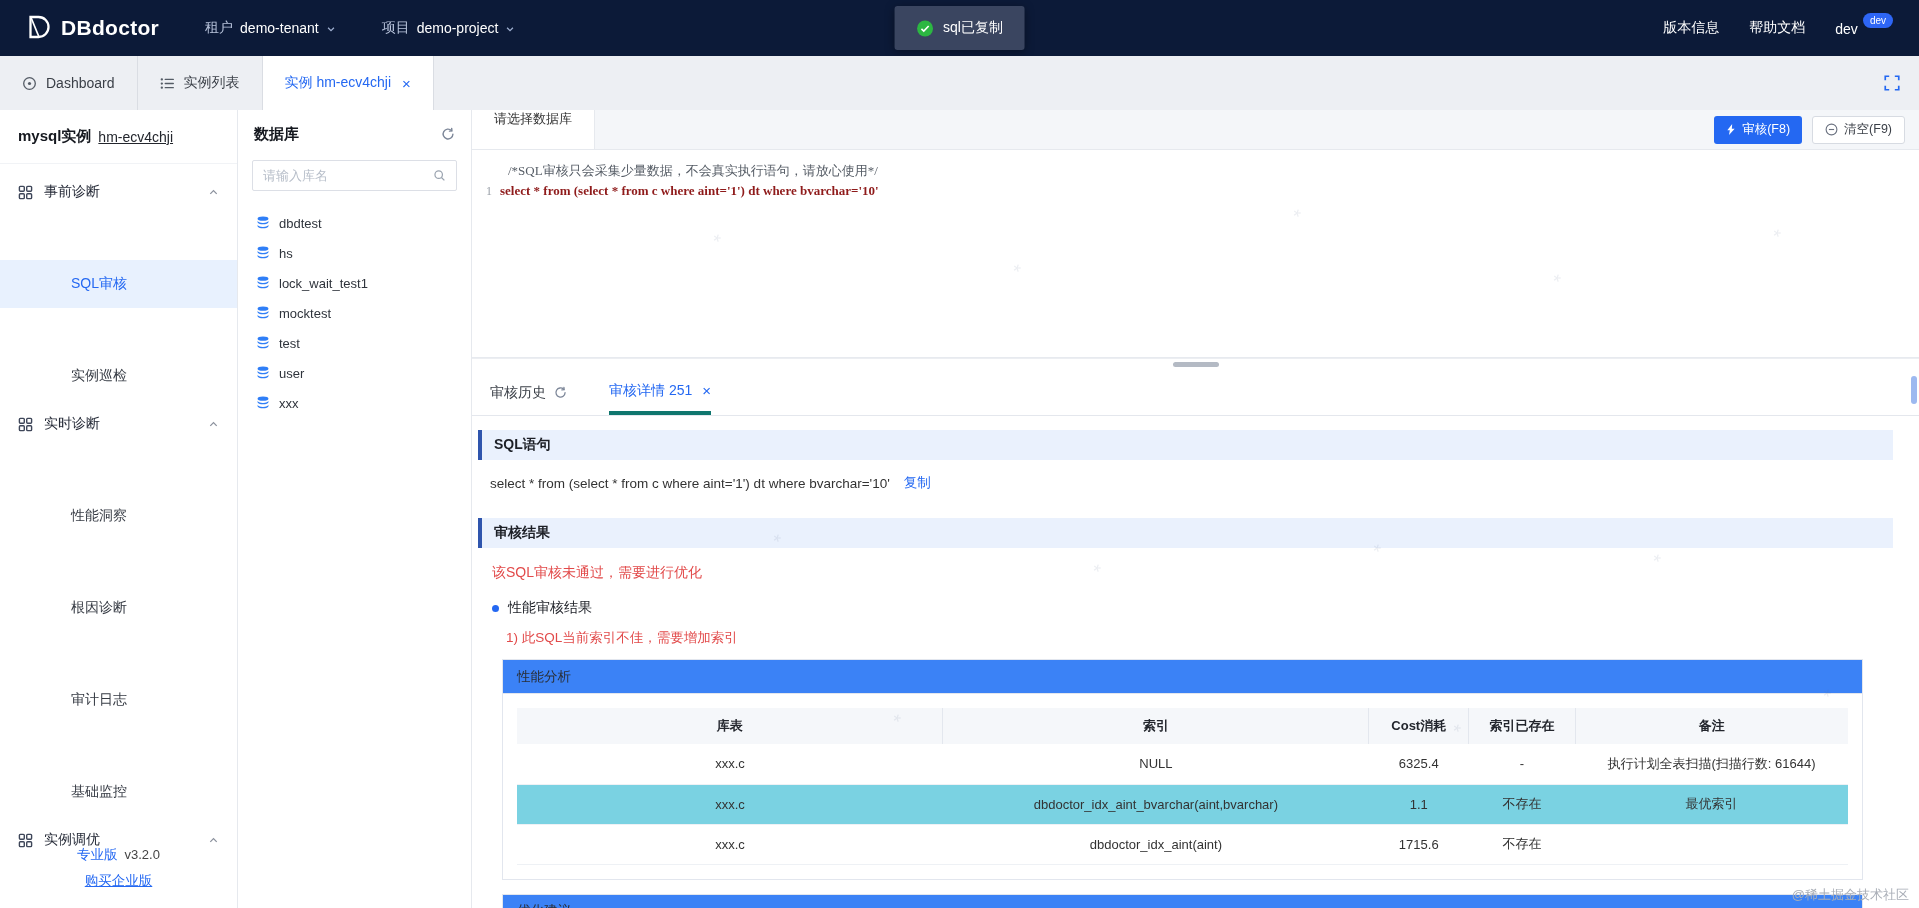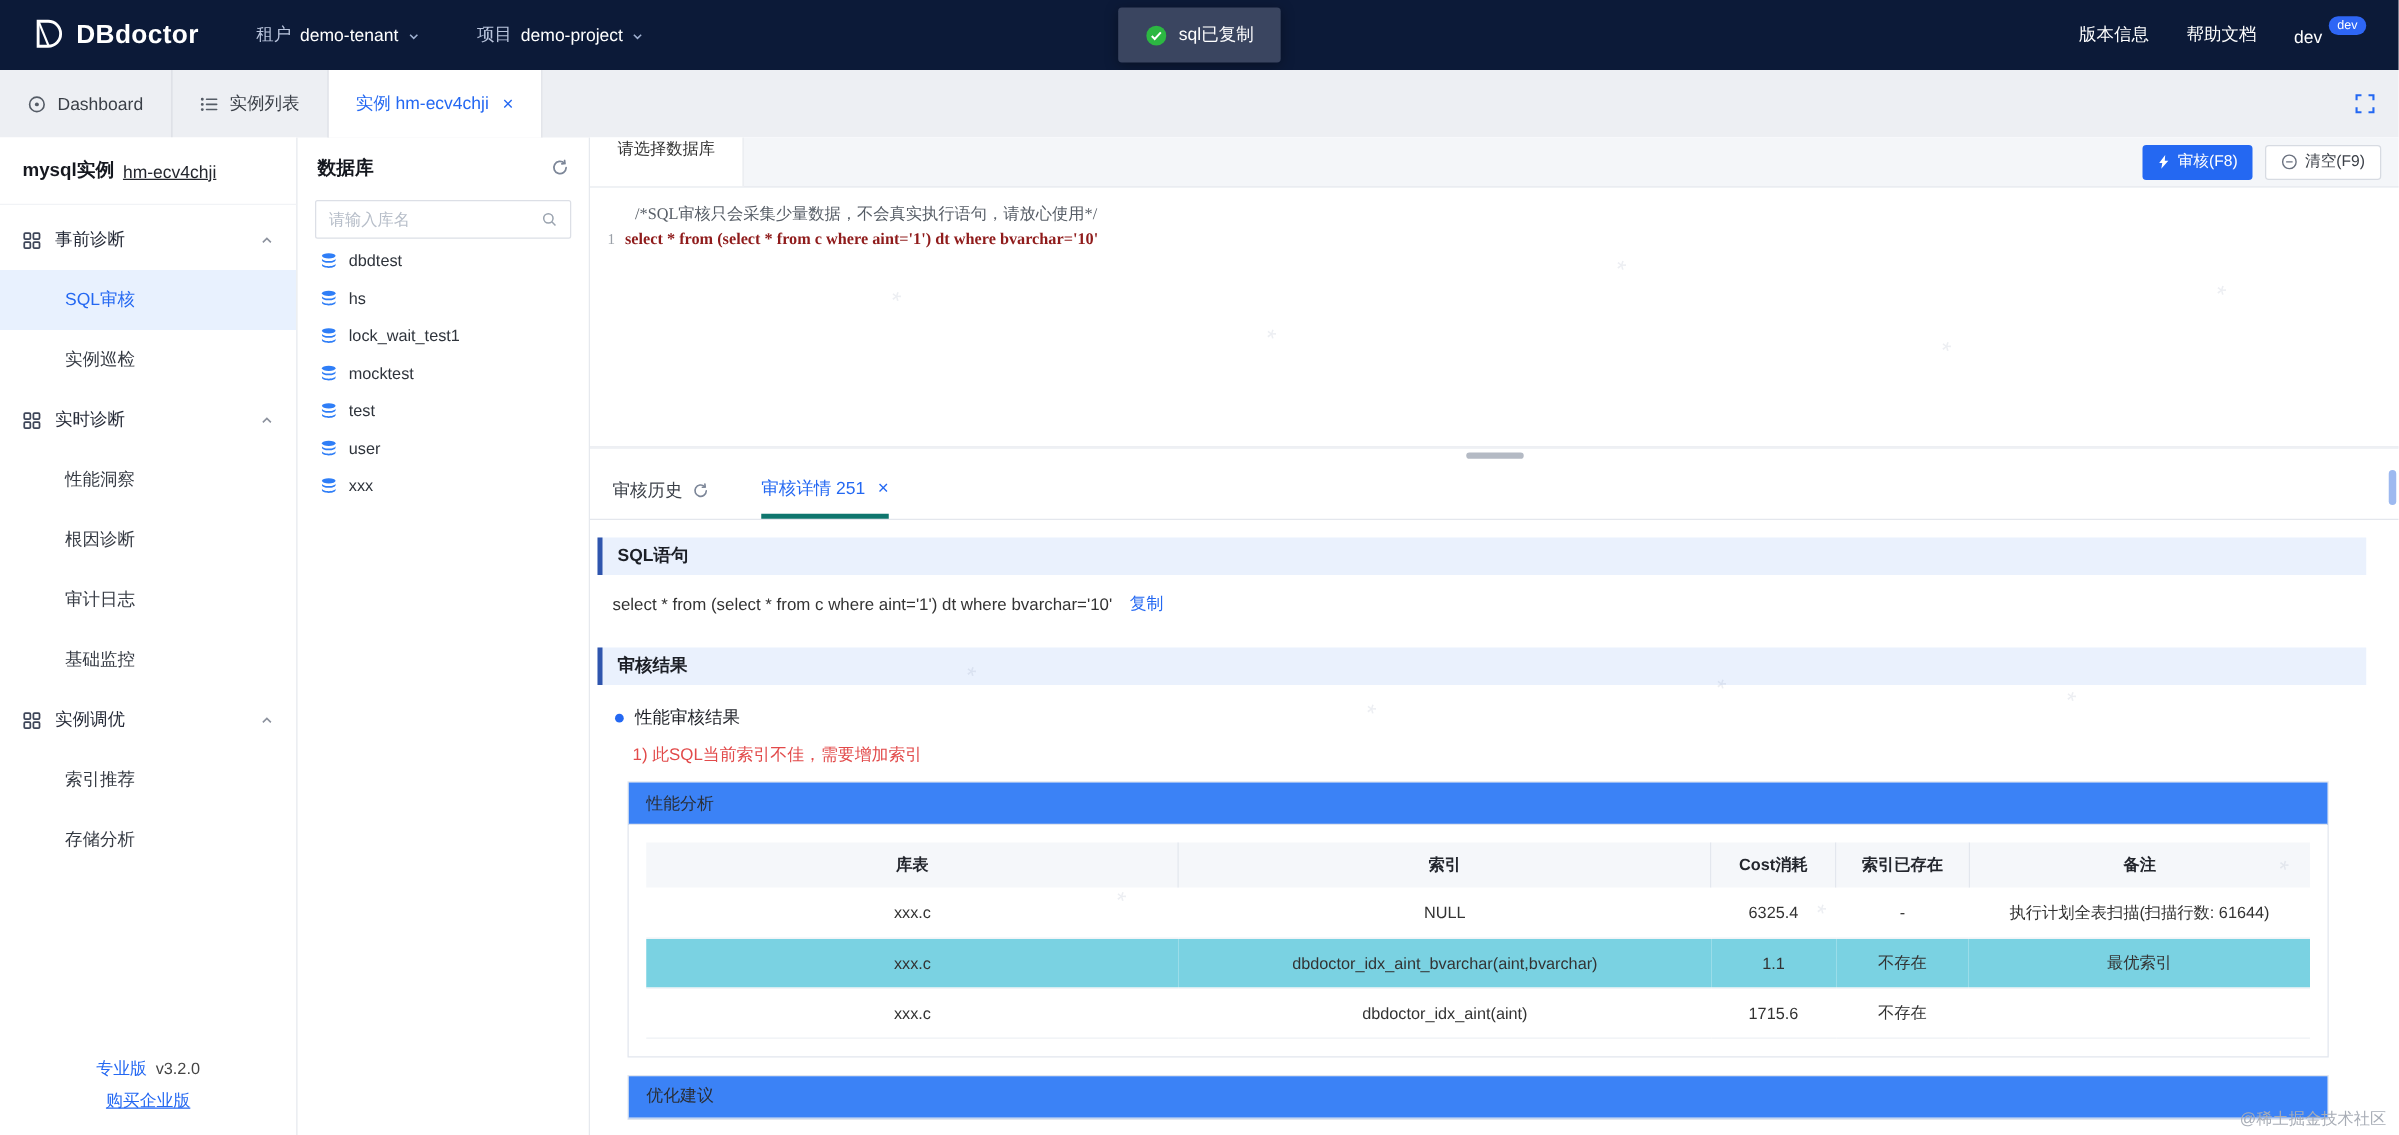--- a/index.html
+++ b/index.html
@@ -35,38 +35,38 @@
   
   .sidebar{width:238px;background:#fff;border-right:1px solid #e6e9ee;display:flex;flex-direction:column;position:relative;flex:0 0 auto;}
   .inst-header{height:54px;display:flex;align-items:center;padding:0 18px;border-bottom:1px solid #f1f3f6;}
   .inst-type{font-weight:700;color:#15181f;font-size:15px;}
   .inst-name{color:#23262d;font-size:14px;margin-left:7px;text-decoration:underline;}
   .menu{flex:1;overflow:hidden;padding-top:4px;}
   .group-header{height:48px;display:flex;align-items:center;gap:11px;padding:0 18px;color:#262b38;cursor:pointer;}
   .gicon{display:inline-flex;color:#3e4659;}
   .glabel{flex:1;}
   .gchev{display:inline-flex;color:#8b919d;}
-  .menu-item{height:48px;display:flex;align-items:center;padding-left:52px;color:#363b44;cursor:pointer;}
+  .menu-item{height:48px;display:flex;align-items:center;padding-left:71px;color:#363b44;cursor:pointer;margin-top:44px;}
   .menu-item.active{background:#e8f1fe;color:#2468f2;}
   .sidebar-footer{position:absolute;bottom:14px;left:0;right:0;text-align:center;line-height:1.9;}
   .edition{color:#2468f2;cursor:pointer;font-size:13.5px;}
   .version{color:#444;font-size:13px;margin-left:7px;}
   .buy{color:#2468f2;text-decoration:underline;cursor:pointer;font-size:13.5px;}
 
   
   .db-panel{width:234px;background:#fff;border-right:1px solid #e6e9ee;display:flex;flex-direction:column;flex:0 0 auto;}
   .db-title-row{height:48px;display:flex;align-items:center;justify-content:space-between;padding:0 16px;}
   .db-title{font-size:15px;font-weight:700;color:#15181f;}
   .refresh{display:inline-flex;color:#7c8698;cursor:pointer;}
   .search-box{margin:2px 14px 10px;height:31px;border:1px solid #dcdfe6;border-radius:2px;display:flex;align-items:center;padding:0 10px;gap:6px;background:#fff;}
   .search-box input{flex:1;border:none;outline:none;font-size:13px;color:#333;min-width:0;background:transparent;font-family:inherit;}
   .search-box input::placeholder{color:#b7bec9;}
   .sicon{display:inline-flex;}
   .db-list{flex:1;overflow:hidden;}
-  .db-item{height:30px;display:flex;align-items:flex-start;gap:9px;padding:0 18px;font-size:13px;color:#2f343c;cursor:pointer;}
+  .db-item{height:30px;display:flex;align-items:flex-end;gap:9px;padding:0 18px;font-size:13px;color:#2f343c;cursor:pointer;}
   .db-item .dbicon{display:inline-flex;margin-top:1px;}
 
   
   .content{flex:1;display:flex;flex-direction:column;min-width:0;background:#fff;position:relative;}
   .toolbar{height:40px;background:#f4f6f9;border-bottom:1px solid #e6e9ee;display:flex;align-items:center;flex:0 0 auto;}
   .db-select{height:100%;background:#fff;display:flex;align-items:flex-start;padding:0 22px;font-size:13px;color:#333;border-right:1px solid #e6e9ee;cursor:pointer;}
   .toolbar-spacer{flex:1;}
   .btn{height:28px;border-radius:3px;padding:0 12px;font-size:12.5px;display:flex;align-items:center;gap:6px;cursor:pointer;border:none;font-family:inherit;}
   .btn.primary{background:#2468f2;color:#fff;margin-right:10px;}
   .btn.plain{background:#fff;border:1px solid #d7dbe2;color:#3a3f47;margin-right:14px;}
@@ -436,20 +436,21 @@
         <div class="sec-bar">
           <span class="sec-title">SQL语句</span>
         </div>
         <div class="sql-row">
           <span>select * from (select * from c where aint='1') dt where bvarchar='10'</span>
           <span class="copy">复制</span>
         </div>
         <div class="sec-bar">
           <span class="sec-title">审核结果</span>
         </div>
+        <div class="fail-text">该SQL审核未通过，需要进行优化</div>
         <div class="bullet-row">
           <span class="dot"></span>
           <span>性能审核结果</span>
         </div>
         <div class="warn-text">1) 此SQL当前索引不佳，需要增加索引</div>
 
         <div class="panel">
           <div class="panel-header">性能分析</div>
           <div class="panel-body">
             <table class="atable">

